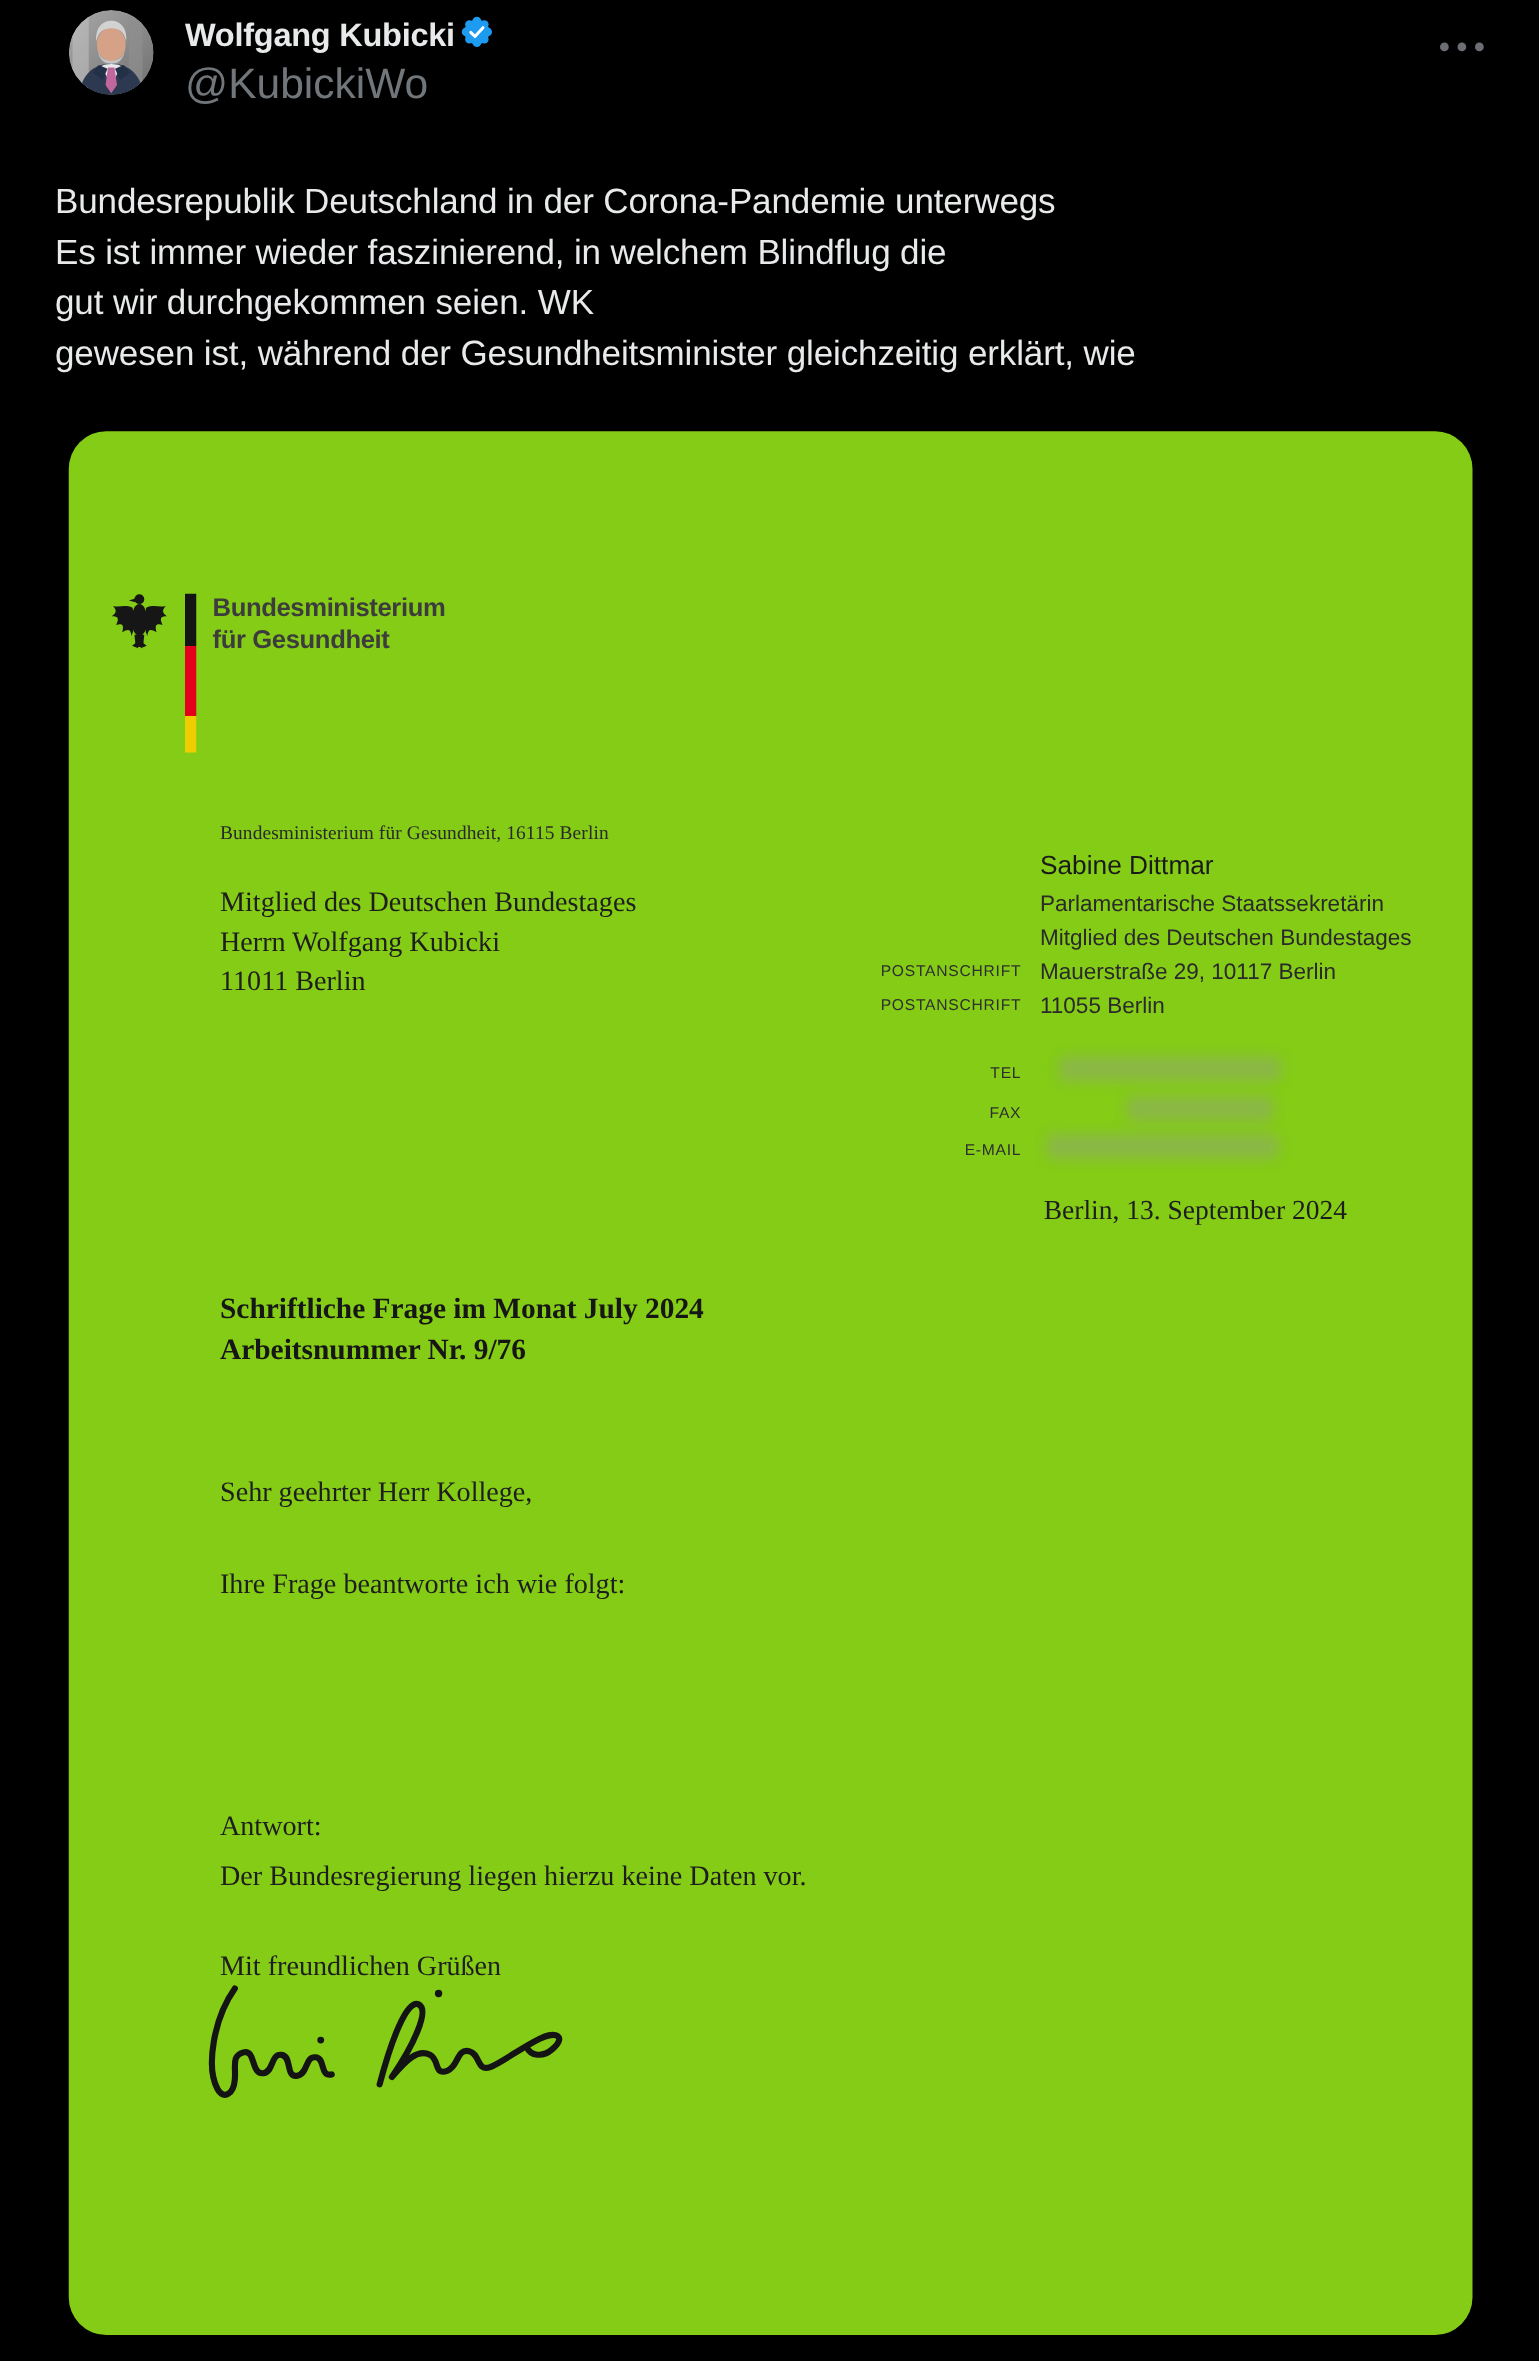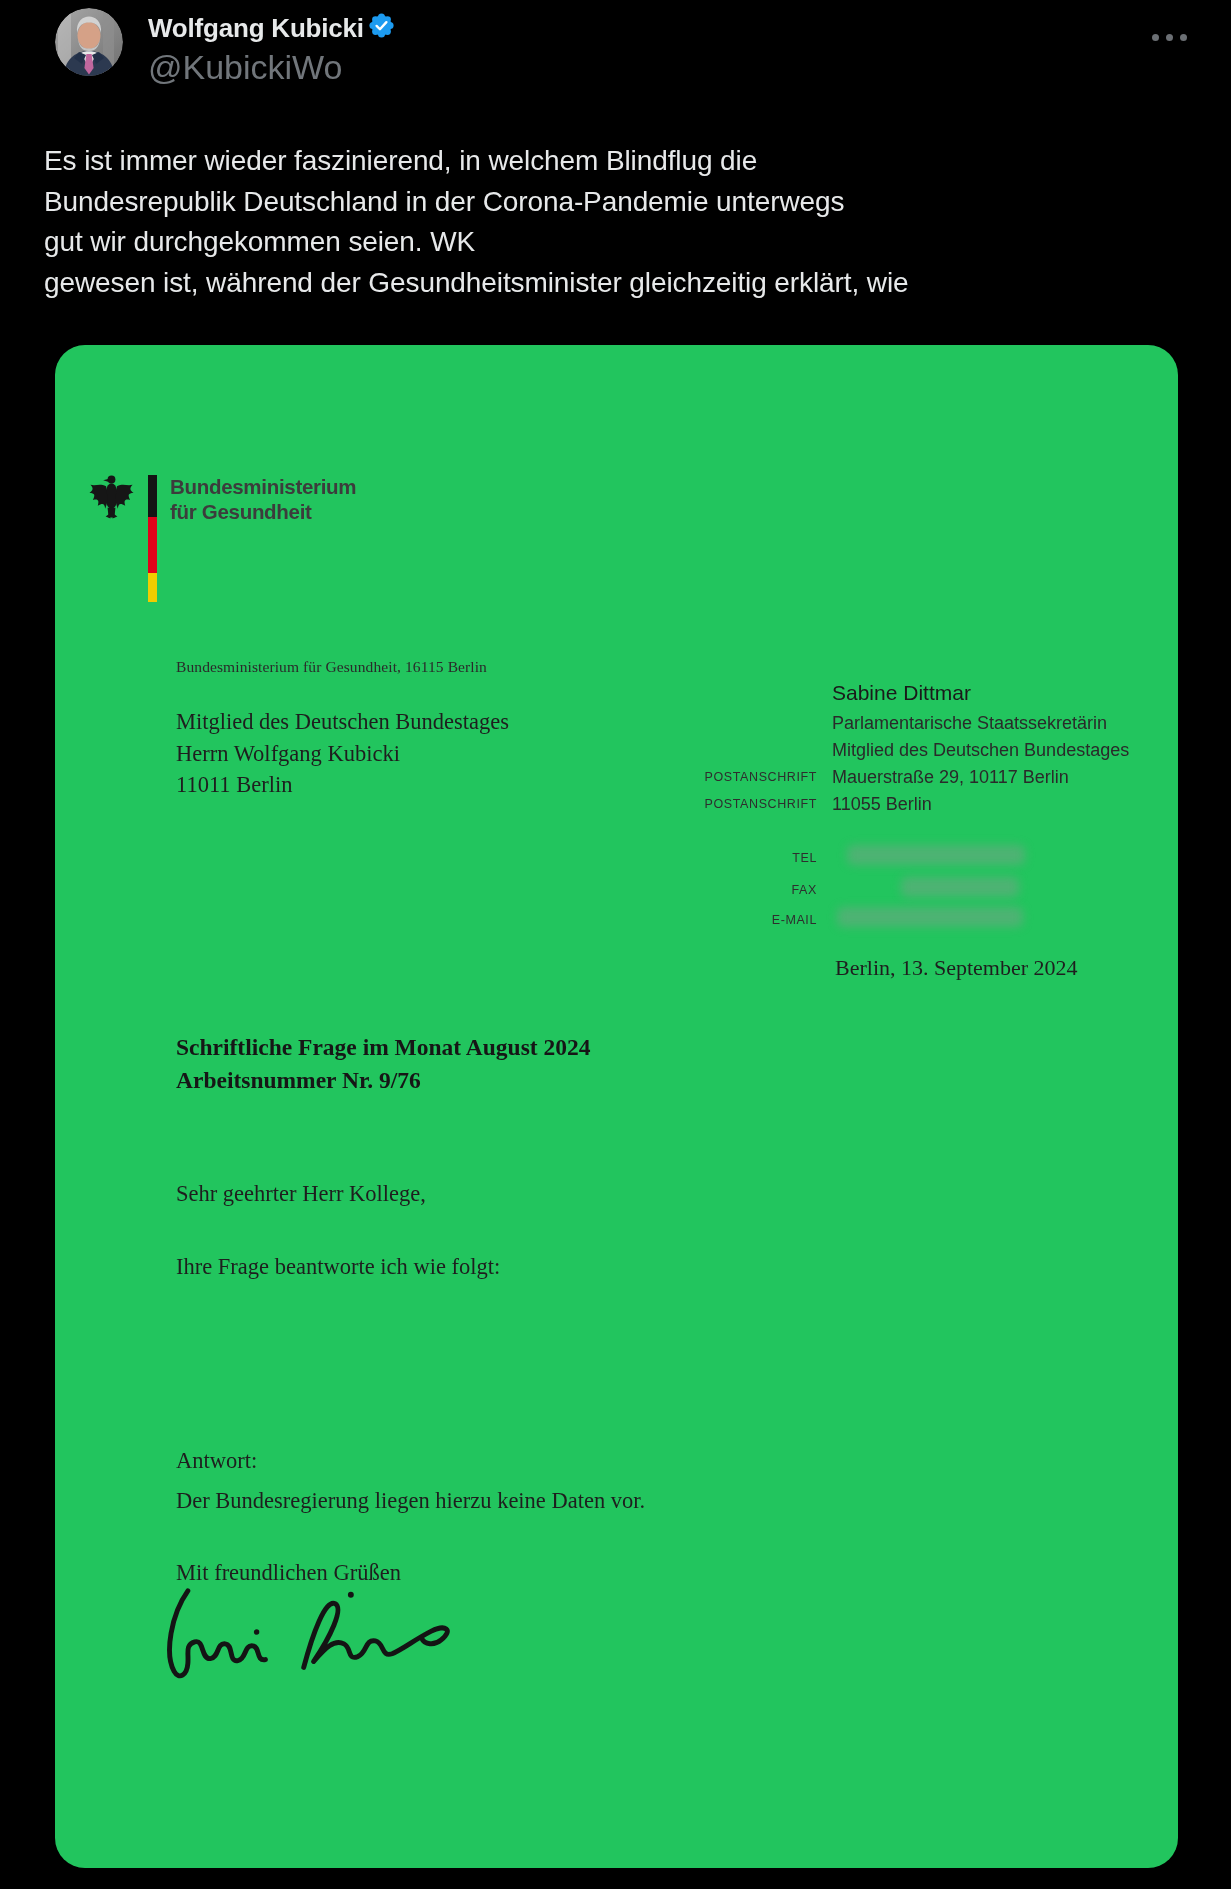--- a/index.html
+++ b/index.html
@@ -28,21 +28,21 @@
 
   
   .tweet-text {
     position:absolute; left:44px; top:141px; color:#e7e9ea;
     font-size:28px; line-height:40.5px; letter-spacing:-0.1px; font-weight:400;
   }
 
   
   .letter-card {
     position:absolute; left:55px; top:345px; width:1123px; height:1523px;
-    background:#22c55e; border-radius:30px; cursor:pointer;
+    background:#84cc16; border-radius:30px; cursor:pointer;
     color:#1c1c1c;
   }
   .letter-card * { cursor:default; }
 
   .eagle { position:absolute; left:33px; top:127px; width:47px; height:50px; }
   .flag-stripe {
     position:absolute; left:93px; top:130px; width:9px; height:127px;
     background:linear-gradient(to bottom, #141414 0%, #141414 33%, #e2001a 33%, #e2001a 77%, #f0cd00 77%, #f0cd00 100%);
   }
   .logo-text {
@@ -140,22 +140,22 @@
 </div>
 <div class="handle">@KubickiWo</div>
 
 <div class="more-menu">
     <i></i>
     <i></i>
     <i></i>
   </div>
 
 <div class="tweet-text">
+  <div>Bundesrepublik Deutschland in der Corona-Pandemie unterwegs</div>
   <div>Es ist immer wieder faszinierend, in welchem Blindflug die</div>
-  <div>Bundesrepublik Deutschland in der Corona-Pandemie unterwegs</div>
   <div>gut wir durchgekommen seien. WK</div>
   <div>gewesen ist, während der Gesundheitsminister gleichzeitig erklärt, wie</div>
 </div>
 
 <div class="letter-card">
 
   <svg class="eagle" viewBox="0 0 48 50">
     <g fill="#161616">
       <circle cx="24" cy="7" r="4"></circle>
       <path d="M20.5,6.5 L15.5,8 L20.5,9.5 Z"></path>
@@ -194,21 +194,21 @@
   <div class="addr-label" style="top:538px">FAX</div>
   <div class="addr-label" style="top:568px">E-MAIL</div>
 
   <div class="redacted" style="left:792px; top:500px; width:178px;"></div>
   <div class="redacted" style="left:846px; top:532px; width:118px;"></div>
   <div class="redacted" style="left:782px; top:562px; width:186px;"></div>
 
   <div class="dateline">Berlin, 13. September 2024</div>
 
   <div class="subject">
-    <div>Schriftliche Frage im Monat August 2024</div>
+    <div>Schriftliche Frage im Monat July 2024</div>
     <div>Arbeitsnummer Nr. 9/76</div>
   </div>
 
   <div class="body-line" style="top:833px">Sehr geehrter Herr Kollege,</div>
   <div class="body-line" style="top:906px">Ihre Frage beantworte ich wie folgt:</div>
 
 
   <div class="body-line" style="top:1100px">Antwort:</div>
   <div class="body-line" style="top:1140px">Der Bundesregierung liegen hierzu keine Daten vor.</div>
   <div class="body-line" style="top:1212px">Mit freundlichen Grüßen</div>

